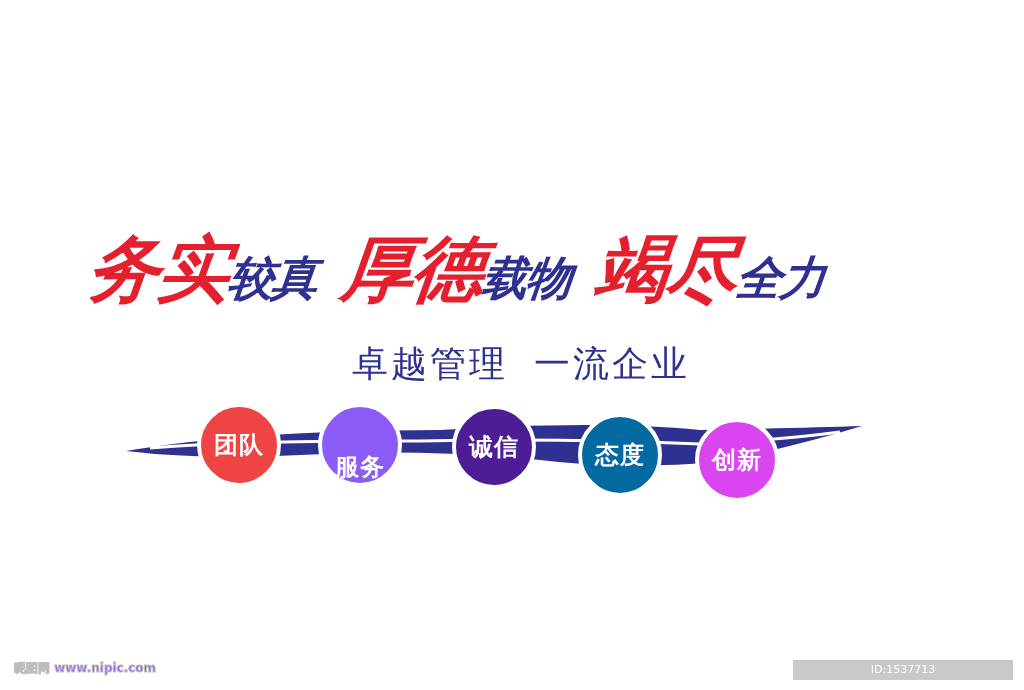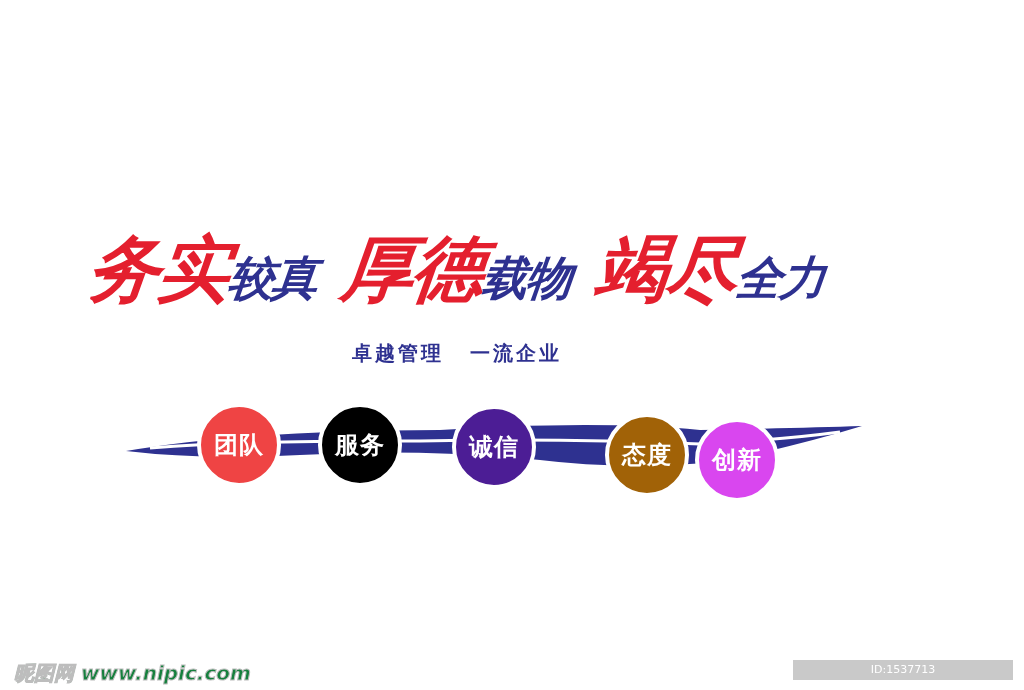--- a/index.html
+++ b/index.html
@@ -3,29 +3,29 @@
 <meta charset="utf-8">
 <style>
   html, body { margin:0; padding:0; }
   body { width:1024px; height:690px; background:#ffffff; position:relative; overflow:hidden;
          font-family:"DejaVu Sans", sans-serif; }
   .slogan { position:absolute; left:88px; top:222px; white-space:nowrap; font-weight:bold;
             font-style:italic; letter-spacing:-2px; }
   .big { color:#e41f2e; font-size:72px; display:inline-block; transform:skewX(-6deg); }
   .small { color:#2e3190; font-size:46px; display:inline-block; transform:skewX(-6deg); margin-right:26px; }
   .small.last { margin-right:0; }
-  .sub { position:absolute; left:352px; top:340px; color:#2e3190; font-weight:bold;
-         font-size:20px; letter-spacing:3px; white-space:nowrap; }
+  .sub { position:absolute; left:352px; top:340px; color:#2e3190; font-weight:normal;
+         font-size:36px; letter-spacing:3px; white-space:nowrap; }
   .sub span { margin-right:26px; }
   .ribbon { position:absolute; left:0; top:0; }
   .circle { position:absolute; width:76px; height:76px; border-radius:50%; border:4px solid #fff;
             box-sizing:content-box; display:flex; align-items:center; justify-content:center;
             color:#fff; font-weight:bold; font-size:24px; letter-spacing:1px; }
-  .wm-left { position:absolute; left:14px; top:660px; color:#15803d; font-size:20px; font-weight:bold;
-             -webkit-text-stroke:1px #bdbdbd; letter-spacing:0px;font-style:italic; }
+  .wm-left { position:absolute; left:14px; top:660px; color:#8b5cf6; font-size:12px; font-weight:bold;
+             -webkit-text-stroke:1px #bdbdbd; letter-spacing:0px; }
   .wm-right { position:absolute; left:793px; top:660px; width:220px; height:20px; background:#c9c9c9;
               color:#fff; font-size:11px; line-height:20px; text-align:center; }
 </style>
 </head>
 <body>
 
 <div class="slogan">
   <span class="big">务实</span><span class="small">较真</span><span class="big">厚德</span><span class="small">载物</span><span class="big">竭尽</span><span class="small last">全力</span>
 </div>
 
@@ -34,27 +34,27 @@
 </div>
 
 <svg class="ribbon" width="1024" height="690" viewBox="0 0 1024 690">
   <path d="M126 451 Q 250 430 440 430 Q 600 420 700 430 Q 800 428 862 426 Q 800 445 720 462 Q 620 470 540 460 Q 420 448 300 455 Q 200 460 126 451 Z" fill="#2e3190"></path>
   <path d="M150 448 Q 250 440 420 441 Q 560 438 700 444 Q 780 440 840 432" stroke="#ffffff" stroke-width="3" fill="none"></path>
 </svg>
 
 <div class="circle" style="left: 197px; top: 403px; background: #ef4444;" title="团队">
   <span>团队</span>
 </div>
-<div class="circle" style="left: 318px; top: 403px; background: #000000;">
+<div class="circle" style="left: 318px; top: 403px; background: #8b5cf6; align-items: flex-end;">
   <span>服务</span>
 </div>
 <div class="circle" style="left: 452px; top: 405px; background: #4c1d95;">
   <span>诚信</span>
 </div>
-<div class="circle" style="left: 605px; top: 413px; background: #a16207; text-align: right;">
+<div class="circle" style="left: 578px; top: 413px; background: #0369a1; text-align: right;">
   <span>态度</span>
 </div>
 <div class="circle" style="left: 695px; top: 418px; background: #d946ef;">
   <span>创新</span>
 </div>
 
 <div class="wm-left">昵图网 www.nipic.com</div>
 <div class="wm-right">ID:1537713 NO:20200812091250870086</div>
 
 </body></html>

